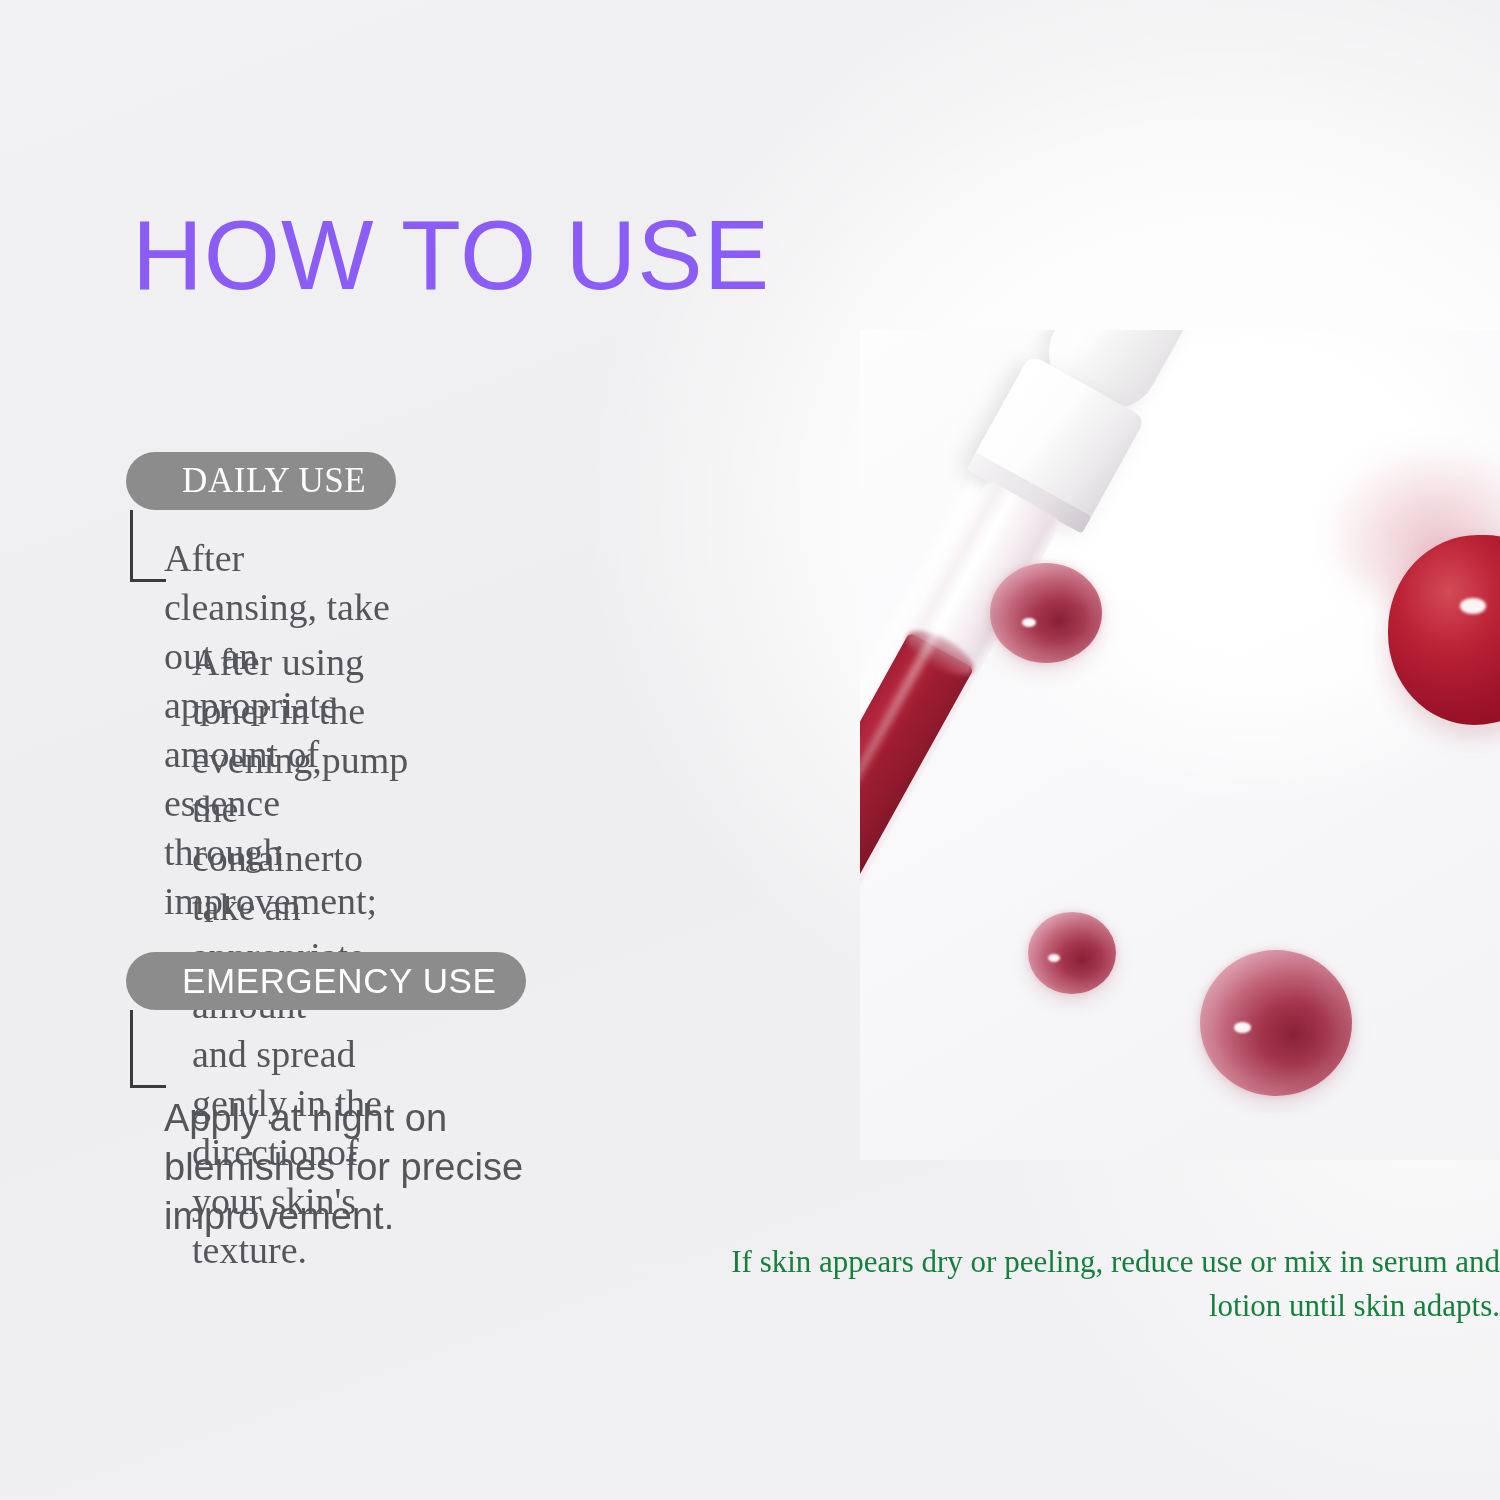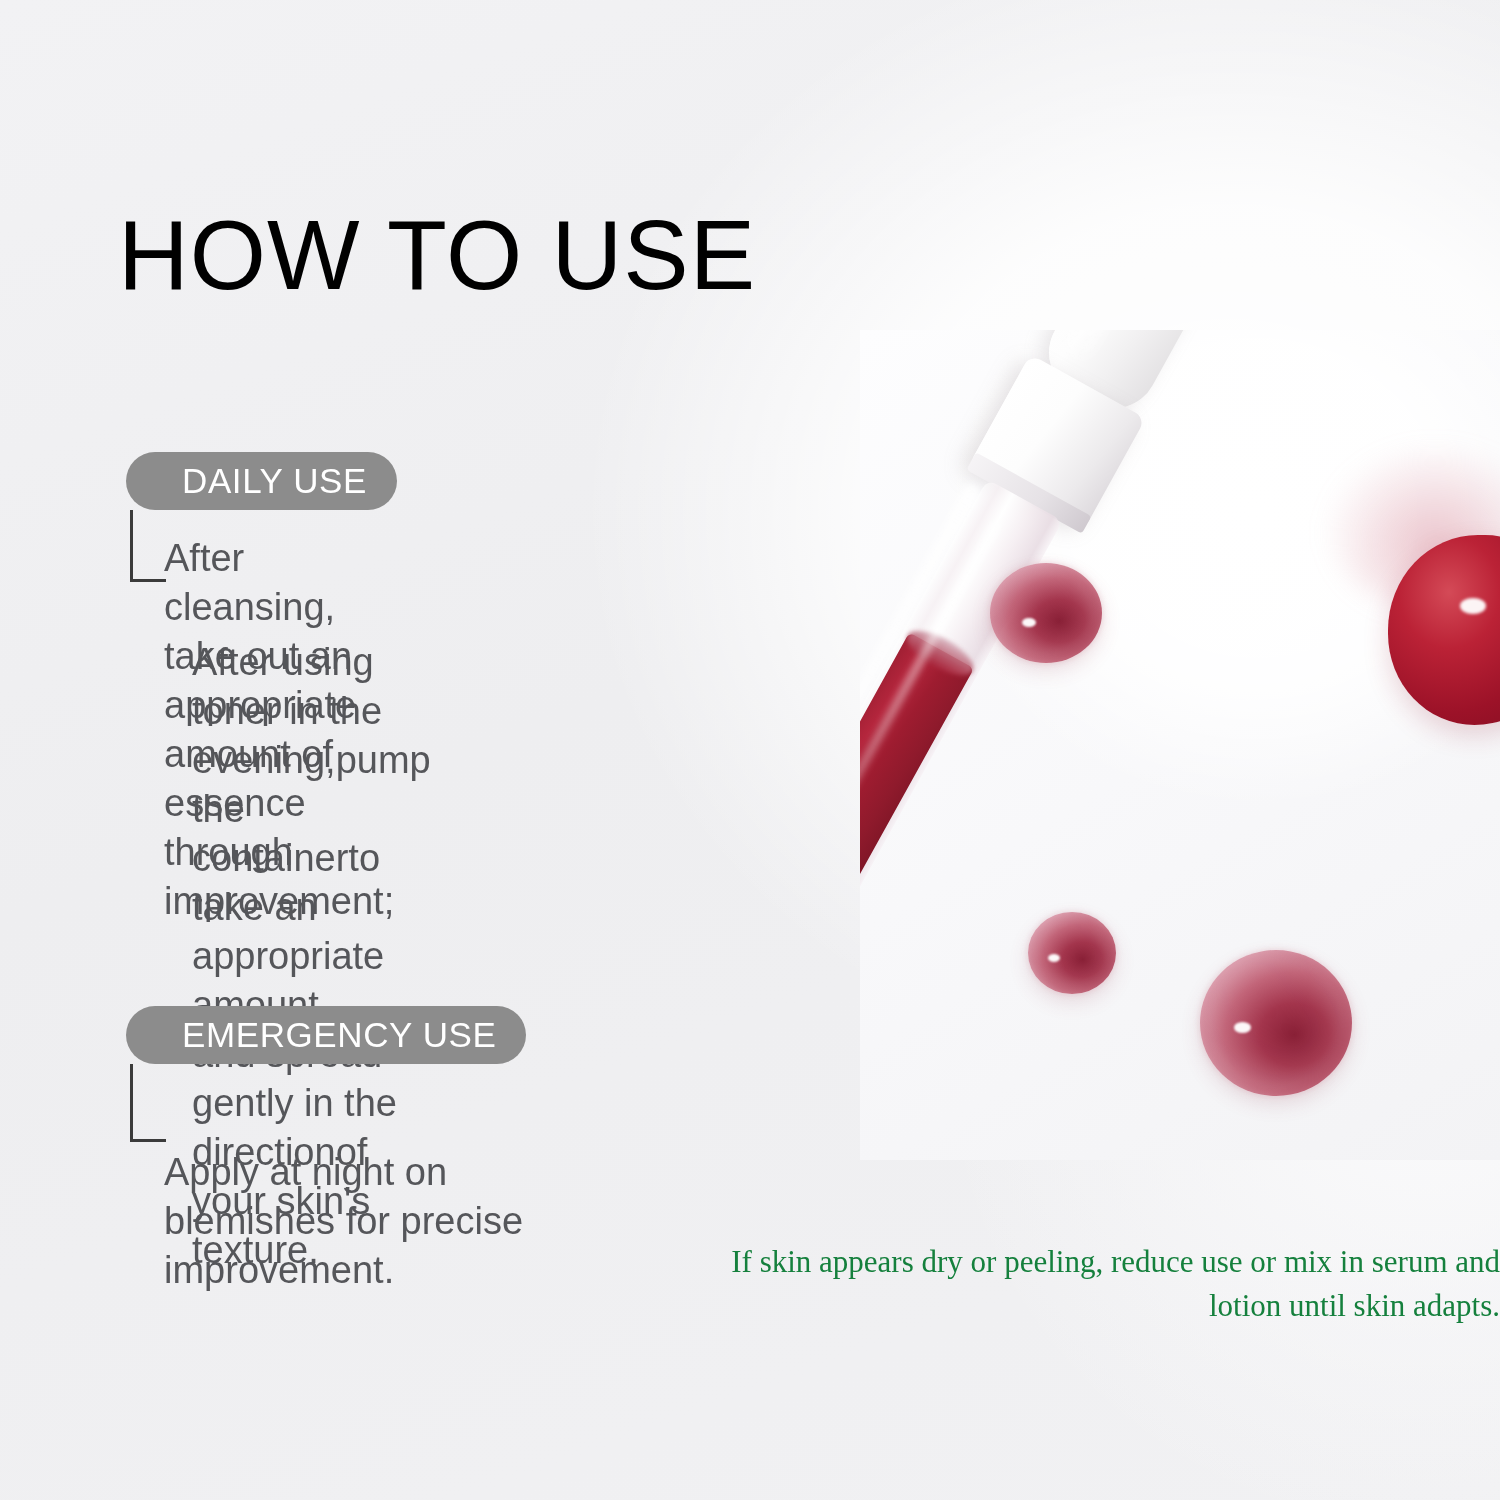--- a/index.html
+++ b/index.html
@@ -226,34 +226,34 @@
   
   .d2 { left: 168px; top: 582px; width: 88px; height: 82px; }
   .d2h { left: 188px; top: 624px; width: 12px; height: 8px; }
   
   .d3 { left: 340px; top: 620px; width: 152px; height: 146px; }
   .d3h { left: 374px; top: 692px; width: 17px; height: 11px; }
 
   
   .headline {
     position: absolute;
-    left: 118px;
+    left: 132px;
     top: 206px;
     font-size: 98px;
     line-height: 1.0;
     letter-spacing: 1px;
     font-weight: 400;
-    color: #000000;
+    color: #8b5cf6;
     white-space: nowrap;
   }
 
   
   .section { position: absolute; }
-  .sec-daily { left: 126px; top: 452px; }
-  .sec-emerg { left: 126px; top: 1006px; }
+  .sec-daily { left: 126px; top: 452px; font-family: Liberation Serif, serif; }
+  .sec-emerg { left: 126px; top: 952px; }
 
   .pill {
     display: inline-flex;
     align-items: center;
     height: 58px;
     padding-left: 56px;
     padding-right: 30px;
     border-radius: 29px;
     background: #8c8c8c;
     color: #ffffff;

